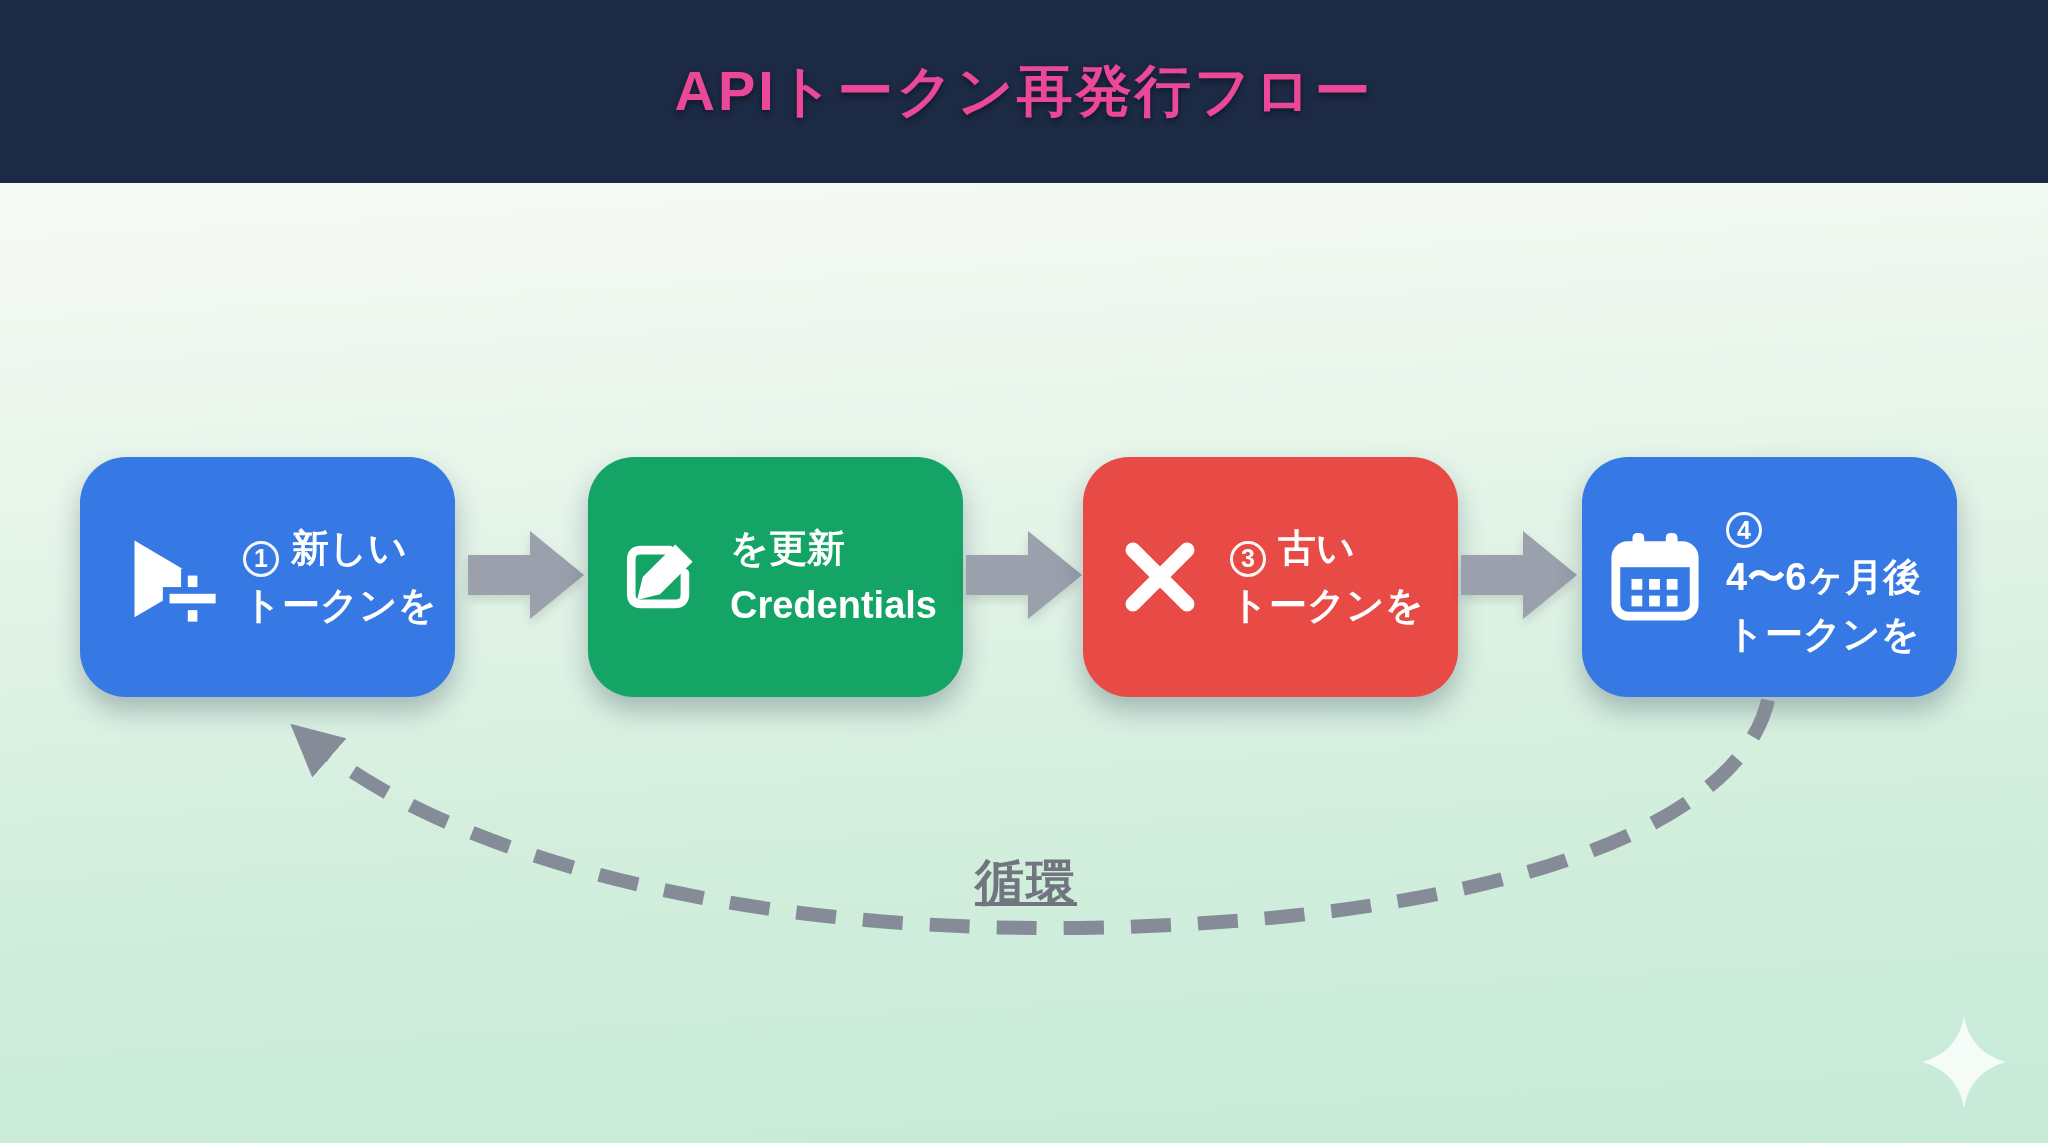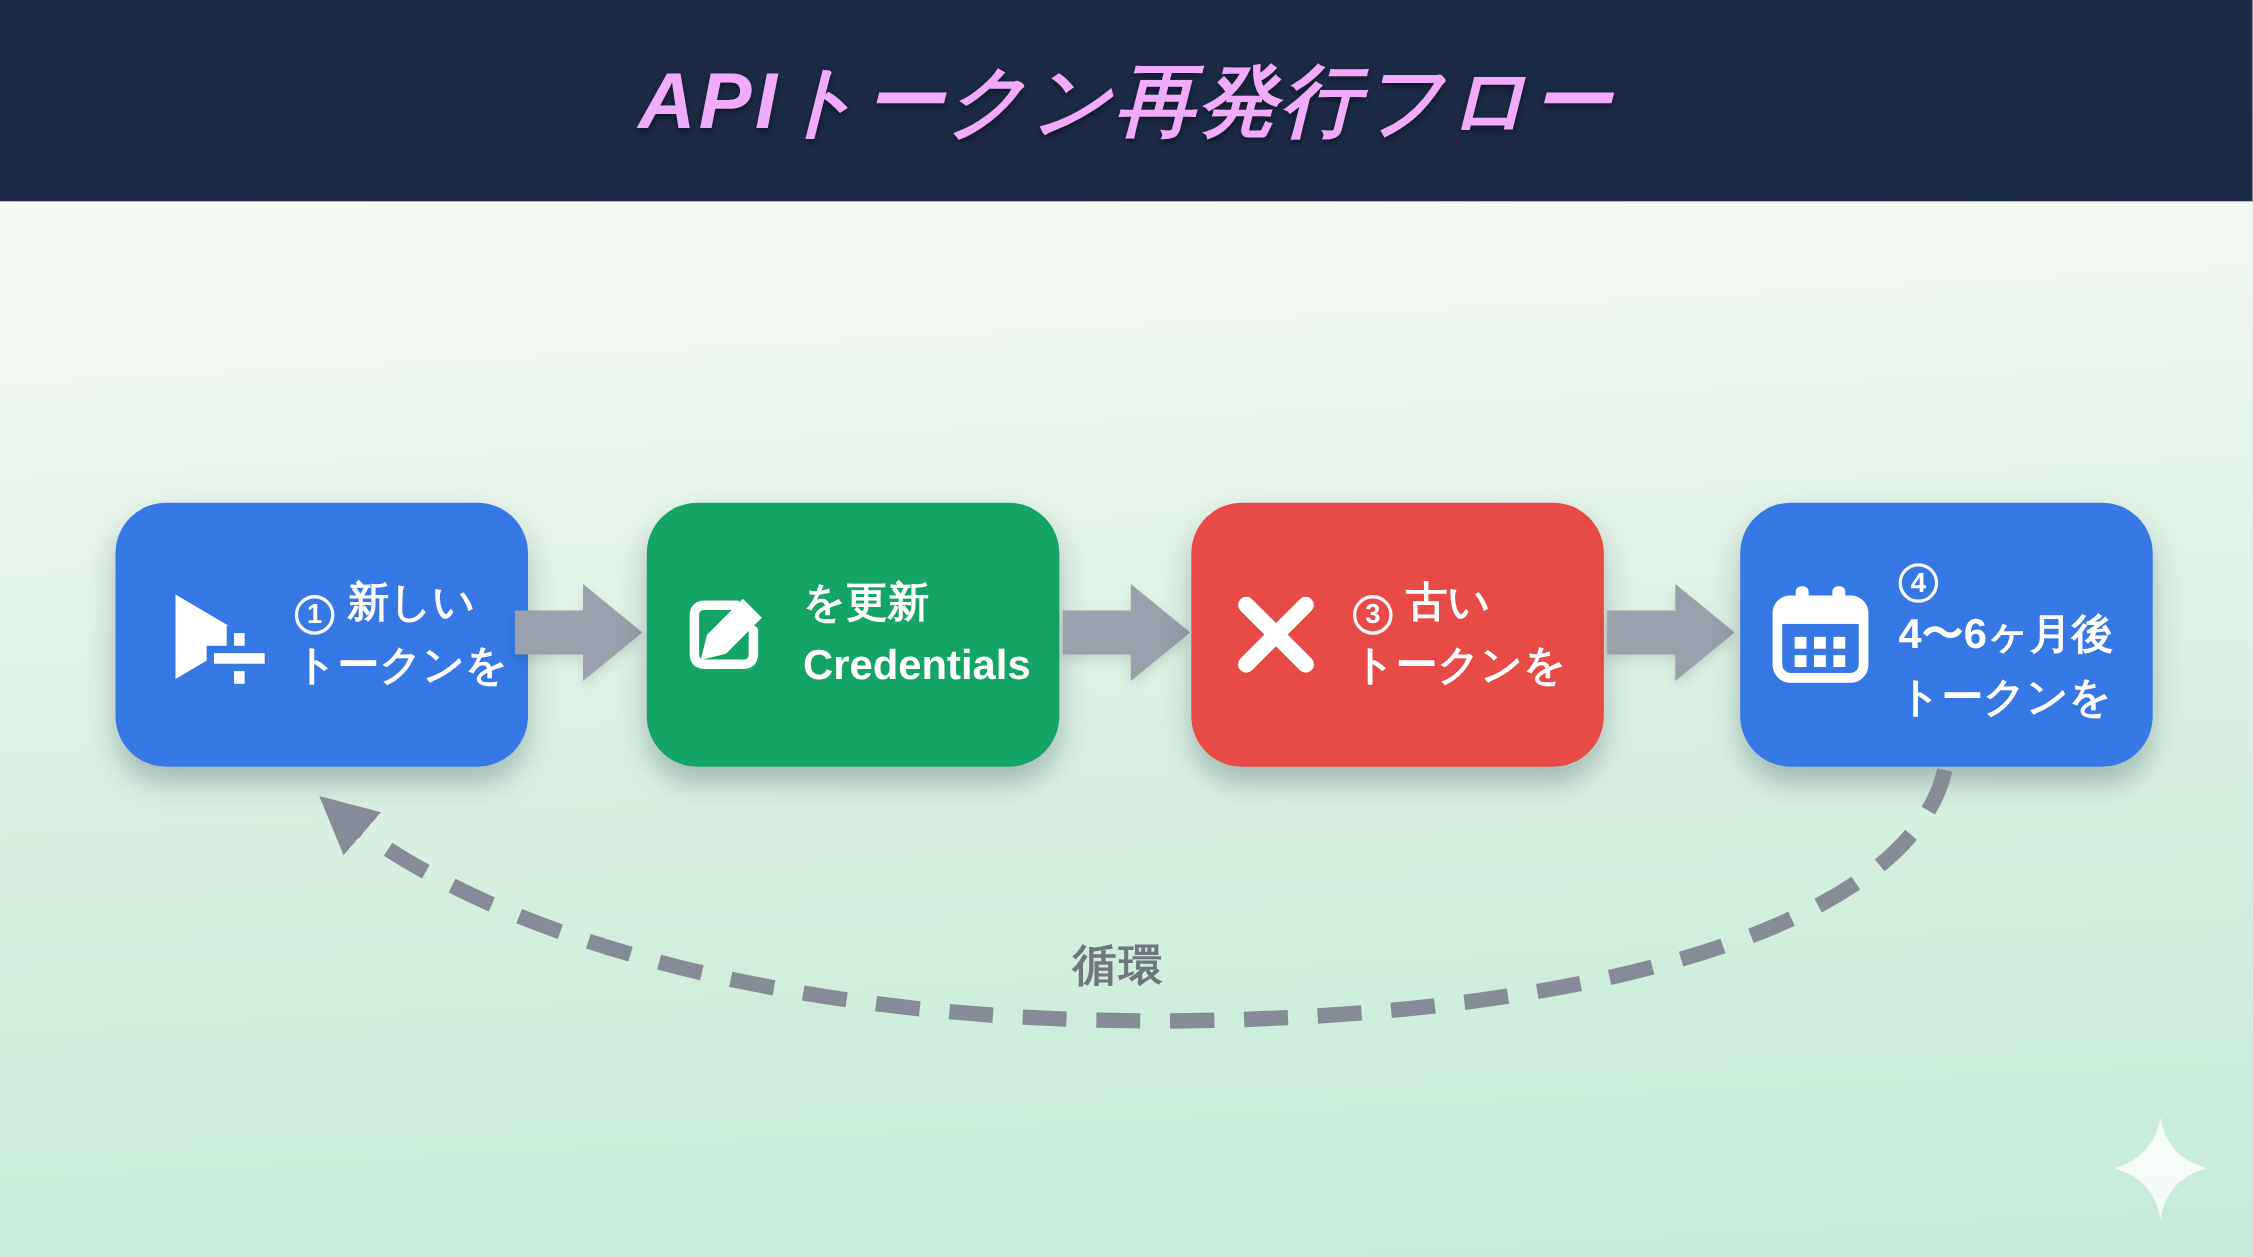--- a/index.html
+++ b/index.html
@@ -8,57 +8,56 @@
     width:2048px;height:1143px;
     overflow:hidden;
     font-family:"Liberation Sans","DejaVu Sans",sans-serif;
     background:linear-gradient(177deg,#fbfdf9 0%,#f3f9f2 22%,#e2f3e7 48%,#d2eedd 72%,#c6ead8 100%);
   }
   .header{
     position:absolute;left:0;top:0;width:2048px;height:183px;
     display:flex;align-items:center;justify-content:center;
   }
   .title{
-    color:#f0abfc;font-size:72px;font-weight:800;letter-spacing:3px;
+    color:#ec4899;font-size:56px;font-weight:800;letter-spacing:3px;
     text-shadow:0 3px 6px rgba(0,0,0,0.45);
-    font-style:italic;
   }
   .step{
     position:absolute;top:457px;width:375px;height:240px;
     border-radius:46px;box-sizing:border-box;
     display:flex;align-items:center;gap:24px;
     padding:0 22px 0 26px;color:#ffffff;
     box-shadow:0 14px 26px rgba(35,60,80,0.30);
   }
   .step-icon{flex:0 0 92px;display:flex;align-items:center;justify-content:center;}
   .step-text{font-size:38px;font-weight:700;line-height:57px;white-space:nowrap;}
   .badge{
     display:inline-flex;align-items:center;justify-content:center;
     width:36px;height:36px;border:3px solid rgba(255,255,255,0.95);
     border-radius:50%;font-size:25px;font-weight:700;
     margin-right:12px;vertical-align:-6px;box-sizing:border-box;
   }
   .connector{position:absolute;top:527px;filter:drop-shadow(0 5px 5px rgba(0,0,0,0.12));}
   .loop-svg{position:absolute;left:0;top:0;}
   .loop-label{
     position:absolute;left:975px;top:850px;
-    font-size:40px;font-weight:700;color:#70757f;letter-spacing:2px;
+    font-size:49px;font-weight:700;color:#70757f;letter-spacing:2px;text-decoration:underline;
   }
   .sparkle{position:absolute;left:1916px;top:1012px;}
 </style>
 </head>
 <body>
 
 <div class="canvas">
 
   <div class="header" style="background-color: rgb(28, 42, 69);">
     <div class="title">APIトークン再発行フロー</div>
   </div>
 
-  <div class="step" style="left: 105px; background-color: rgb(54, 121, 228); padding-left: 43px;">
+  <div class="step" style="left: 80px; background-color: rgb(54, 121, 228); padding-left: 43px;">
     <div class="step-icon">
       <svg width="96" height="100" viewBox="0 0 100 100" aria-hidden="true">
         <polygon points="12,12 80,52 12,92" fill="#ffffff"></polygon>
         <g stroke-width="7" fill="#ffffff" style="stroke: rgb(54, 121, 228);">
           <rect x="64" y="45" width="17" height="55"></rect>
           <rect x="45" y="64" width="55" height="17"></rect>
         </g>
       </svg>
     </div>
     <div class="step-text">

